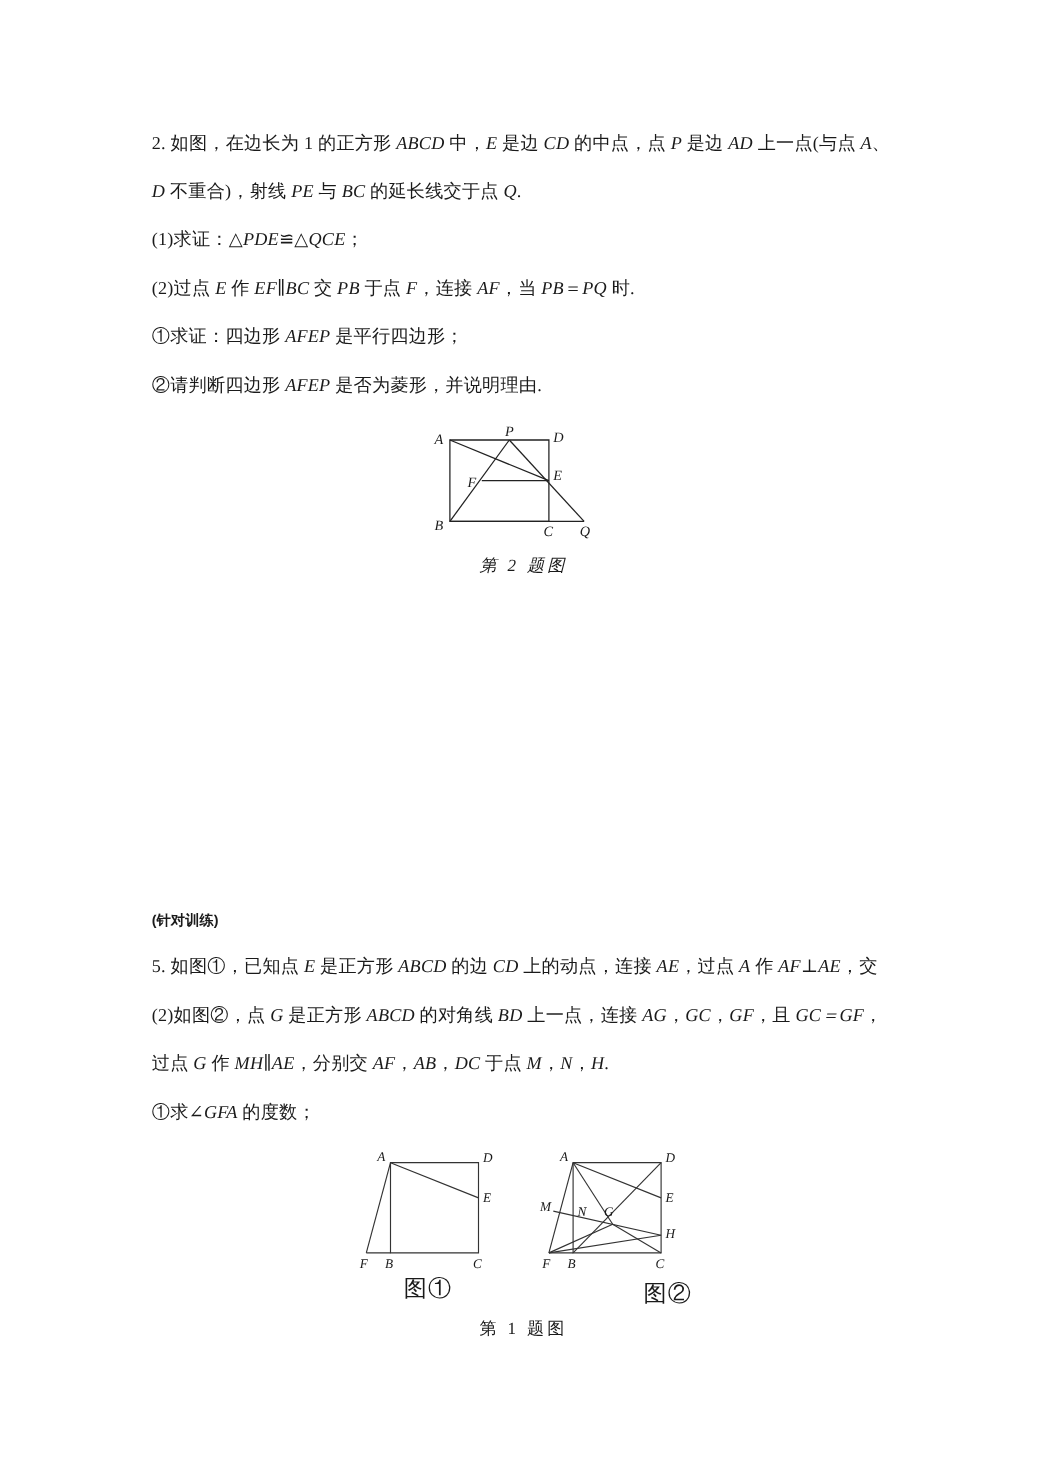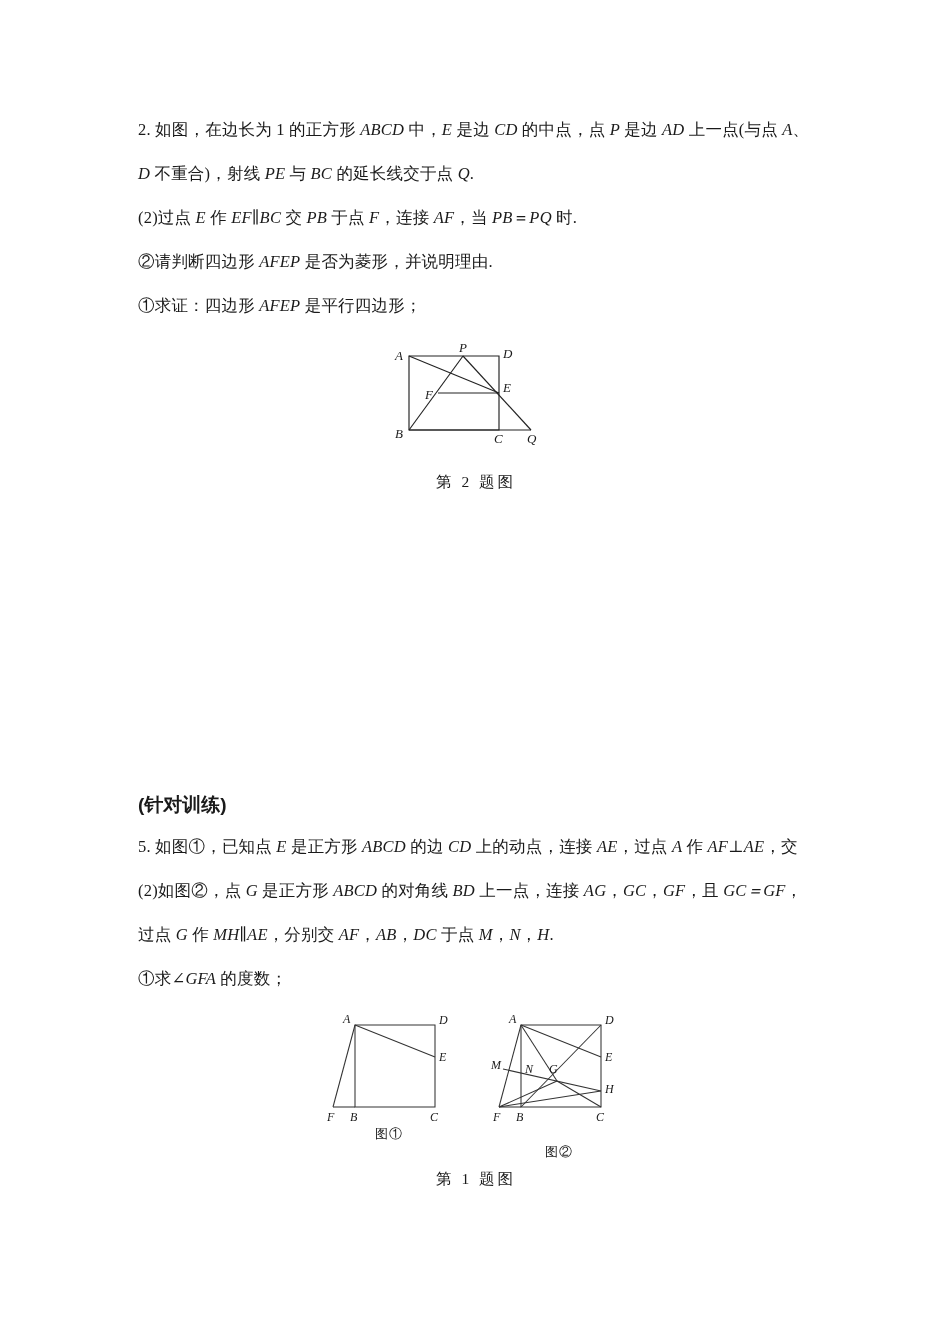--- a/index.html
+++ b/index.html
@@ -34,34 +34,34 @@
     white-space: nowrap;
     letter-spacing: 0.2px;
   }
   .it {
     font-style: italic;
     font-family: "Liberation Serif", "DejaVu Serif", serif;
   }
   .sec-head {
     font-family: "Liberation Sans", "DejaVu Sans", sans-serif;
     font-weight: bold;
-    font-size: 19px;
+    font-size: 13px;
     line-height: 40px;
   }
   .fig-wrap {
     position: relative;
     width: 100%;
   }
   .fig-cap {
     text-align: center;
     font-size: 15.5px;
     letter-spacing: 3px;
   }
   .sub-cap {
-    font-size: 13px;
+    font-size: 21px;
     letter-spacing: 1px;
   }
   svg { display: block; }
   .lbl {
     font-family: "Liberation Serif", "DejaVu Serif", serif;
     font-style: italic;
     font-size: 13px;
     fill: #1a1a1a;
   }
   .lbl-sm {
@@ -87,26 +87,27 @@
 
 <div class="page">
   <div class="content">
 
     <div>
 
       <div class="tline"><span>2. 如图，在边长为 1 的正方形 </span><span class="it">ABCD</span><span> 中，</span><span class="it">E</span><span> 是边 </span><span class="it">CD</span><span> 的中点，点 </span><span class="it">P</span><span> 是边 </span><span class="it">AD</span><span> 上一点(与点 </span><span class="it">A</span><span>、</span></div>
 
       <div class="tline"><span class="it">D</span><span> 不重合)，射线 </span><span class="it">PE</span><span> 与 </span><span class="it">BC</span><span> 的延长线交于点 </span><span class="it">Q</span><span>.</span></div>
 
+      <div class="tline"><span>(1)求证：△</span><span class="it">PDE</span><span>≌△</span><span class="it">QCE</span><span>；</span></div>
 
       <div class="tline"><span>(2)过点 </span><span class="it">E</span><span> 作 </span><span class="it">EF</span><span>∥</span><span class="it">BC</span><span> 交 </span><span class="it">PB</span><span> 于点 </span><span class="it">F</span><span>，连接 </span><span class="it">AF</span><span>，当 </span><span class="it">PB</span><span>＝</span><span class="it">PQ</span><span> 时.</span></div>
 
+      <div class="tline"><span>①求证：四边形 </span><span class="it">AFEP</span><span> 是平行四边形；</span></div>
+
       <div class="tline"><span>②请判断四边形 </span><span class="it">AFEP</span><span> 是否为菱形，并说明理由.</span></div>
-
-      <div class="tline"><span>①求证：四边形 </span><span class="it">AFEP</span><span> 是平行四边形；</span></div>
 
       <div class="fig-wrap" style="margin-top:14px;">
         <div style="display:flex; justify-content:center;">
           <svg width="190" height="108" viewBox="0 0 190 108">
 
             <path class="stroke" d="M28,14 L118,14 L118,88 L28,88 Z"></path>
 
             <path class="stroke" d="M28,88 L150,88"></path>
 
             <path class="stroke" d="M28,14 L118,51"></path>
@@ -120,21 +121,21 @@
             <text class="lbl" x="14" y="18">A</text>
             <text class="lbl" x="122" y="16">D</text>
             <text class="lbl" x="78" y="10">P</text>
             <text class="lbl" x="122" y="50">E</text>
             <text class="lbl" x="44" y="57">F</text>
             <text class="lbl" x="14" y="96">B</text>
             <text class="lbl" x="113" y="101">C</text>
             <text class="lbl" x="146" y="101">Q</text>
           </svg>
         </div>
-        <div class="fig-cap" style="margin-top:22px;">第 2 题图</div>
+        <div class="fig-cap" style="margin-top:10px;font-style:italic;">第 2 题图</div>
       </div>
 
     </div>
 
     <div class="spacer-a"></div>
 
     <div>
 
       <div class="sec-head">(针对训练)</div>
 
@@ -200,21 +201,21 @@
               <text class="lbl-sm" x="116" y="13">D</text>
               <text class="lbl-sm" x="116" y="50">E</text>
               <text class="lbl-sm" x="116" y="82">H</text>
               <text class="lbl-sm" x="2" y="58">M</text>
               <text class="lbl-sm" x="36" y="62">N</text>
               <text class="lbl-sm" x="60" y="62">G</text>
               <text class="lbl-sm" x="4" y="110">F</text>
               <text class="lbl-sm" x="27" y="110">B</text>
               <text class="lbl-sm" x="107" y="110">C</text>
             </svg>
-            <div class="fig-cap sub-cap" style="margin-top:20px;">图②</div>
+            <div class="fig-cap sub-cap" style="margin-top:7px;text-align:right;">图②</div>
           </div>
 
         </div>
         <div class="fig-cap" style="margin-top:8px;">第 1 题图</div>
       </div>
 
     </div>
 
   </div>
 </div>

